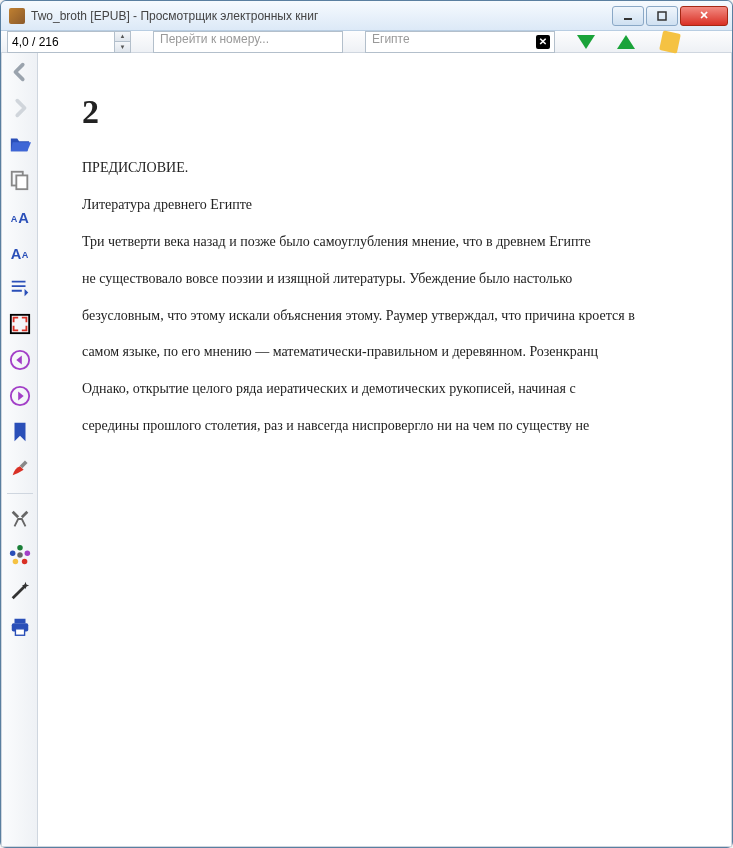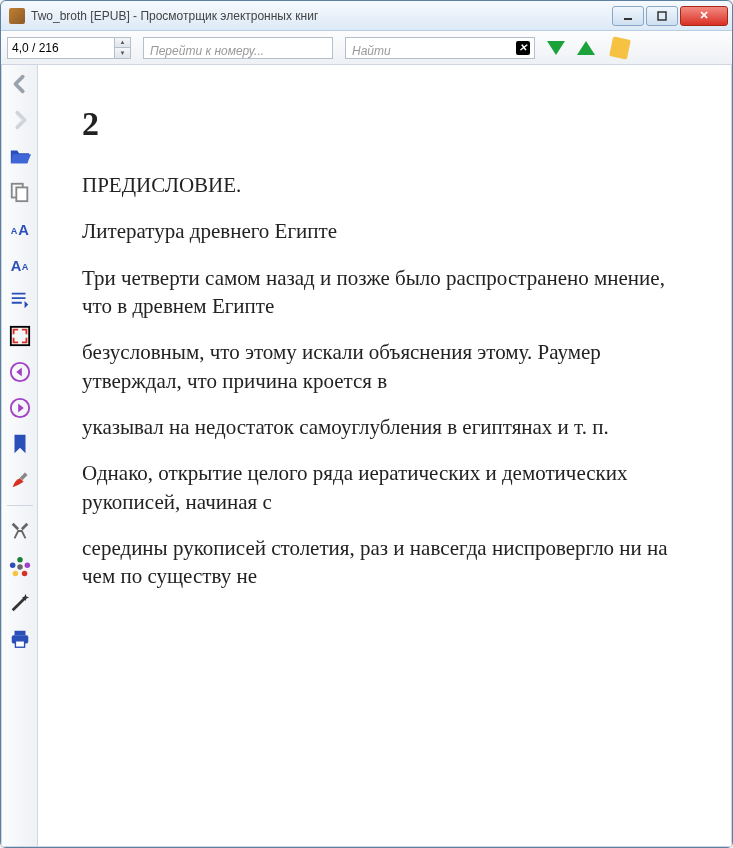--- a/index.html
+++ b/index.html
@@ -49,27 +49,27 @@
   .win-min { background: linear-gradient(#f0f6fc,#cfe0f1); }
   .win-max { background: linear-gradient(#f0f6fc,#cfe0f1); }
   .win-close {
     width: 48px;
     background: linear-gradient(#f28b82,#d93025);
     border-color: #a52714;
     color: #fff;
     font-weight: bold;
   }
   .toolbar {
-    height: 34px;
+    height: 22px;
     background: linear-gradient(#fdfdfe,#eef1f5);
     border-bottom: 1px solid #cfd6df;
     display: flex;
     align-items: center;
     padding: 0 6px;
-    gap: 12px;
+    gap: 22px;
     font-size: 12px;
   }
   .page-input {
     width: 124px; height: 22px;
     border: 1px solid #b3bfcb;
     background: #fff;
     padding: 0 4px;
     font-size: 12px;
     display: flex; align-items: center;
     position: relative;
@@ -88,23 +88,22 @@
     cursor: pointer;
   }
   .page-input .spin div:first-child { border-bottom: 1px solid #b3bfcb; }
   .text-input {
     height: 22px;
     border: 1px solid #b3bfcb;
     background: #fff;
     padding: 0 6px;
     font-size: 12px;
     color: #999;
-    display: flex; align-items: flex-end;
+    display: flex; align-items: flex-start;
     position: relative;
-    font-style: italic;
   }
   .goto-input { width: 190px; }
   .search-input { width: 190px; }
   .search-input .clear {
     position: absolute; right: 4px; top: 50%; transform: translateY(-50%);
     width: 14px; height: 14px;
     background: #000; color: #fff;
     border-radius: 2px;
     display: flex; align-items: center; justify-content: center;
     font-size: 10px; font-weight: bold;
@@ -166,21 +165,21 @@
     padding: 40px 44px 20px 44px;
     font-family: Georgia, "Times New Roman", serif;
     color: #222;
   }
   .page-view h1 {
     font-size: 34px;
     font-weight: bold;
     margin-bottom: 28px;
   }
   .page-view p {
-    font-size: 21px;
+    font-size: 14px;
     line-height: 1.35;
     margin-bottom: 18px;
   }
 </style>
 </head>
 <body>
 
 <div class="window">
   <div class="titlebar">
     <div class="app-icon"></div>
@@ -205,21 +204,21 @@
       <span>4,0 / 216</span>
       <div class="spin">
         <div>▲</div>
         <div>▼</div>
       </div>
     </div>
     <div class="text-input goto-input">
       <span>Перейти к номеру...</span>
     </div>
     <div class="text-input search-input">
-      <span>Найти</span>
+      <span>Египте</span>
       <div class="clear">✕</div>
     </div>
     <div class="tool-arrow down"></div>
     <div class="tool-arrow up"></div>
     <div class="tool-mark"></div>
   </div>
 
   <div class="content-area">
     <div class="side-toolbar">
       <div class="side-btn">
@@ -320,20 +319,21 @@
             <rect x="3" y="8" width="18" height="9" rx="2" fill="#2a4fb8"></rect>
             <rect x="7" y="14" width="10" height="7" fill="#fff" stroke="#2a4fb8" stroke-width="1.5"></rect>
           </svg>
         </div>
     </div>
 
     <div class="page-view">
       <h1>2</h1>
       <p>ПРЕДИСЛОВИЕ.</p>
       <p>Литература древнего Египте</p>
-      <p>Три четверти самом назад и позже было распространено мнение, что в древнем Египте</p>
+      <p>Три четверти века назад и позже было самоуглубления мнение, что в древнем Египте</p>
+      <p>не существовало вовсе поэзии и изящной литературы. Убеждение было настолько</p>
       <p>безусловным, что этому искали объяснения этому. Раумер утверждал, что причина кроется в</p>
-      <p>указывал на недостаток самоуглубления в египтянах и т. п.</p>
+      <p>самом языке, по его мнению — математически-правильном и деревянном. Розенкранц</p>
       <p>Однако, открытие целого ряда иератических и демотических рукописей, начиная с</p>
-      <p>середины рукописей столетия, раз и навсегда ниспровергло ни на чем по существу не</p>
+      <p>середины прошлого столетия, раз и навсегда ниспровергло ни на чем по существу не</p>
     </div>
   </div>
 </div>
 
 </body></html>

